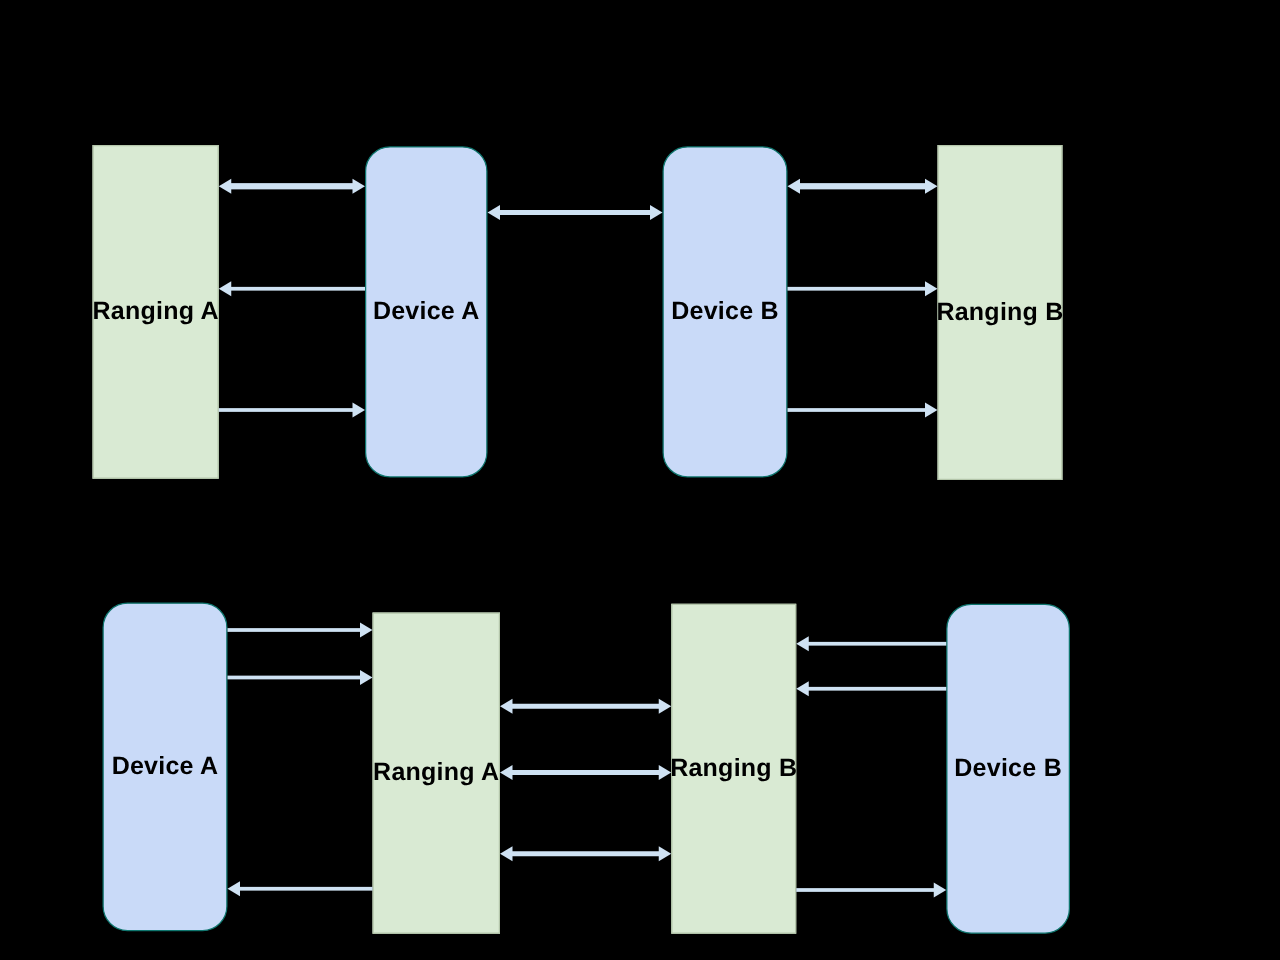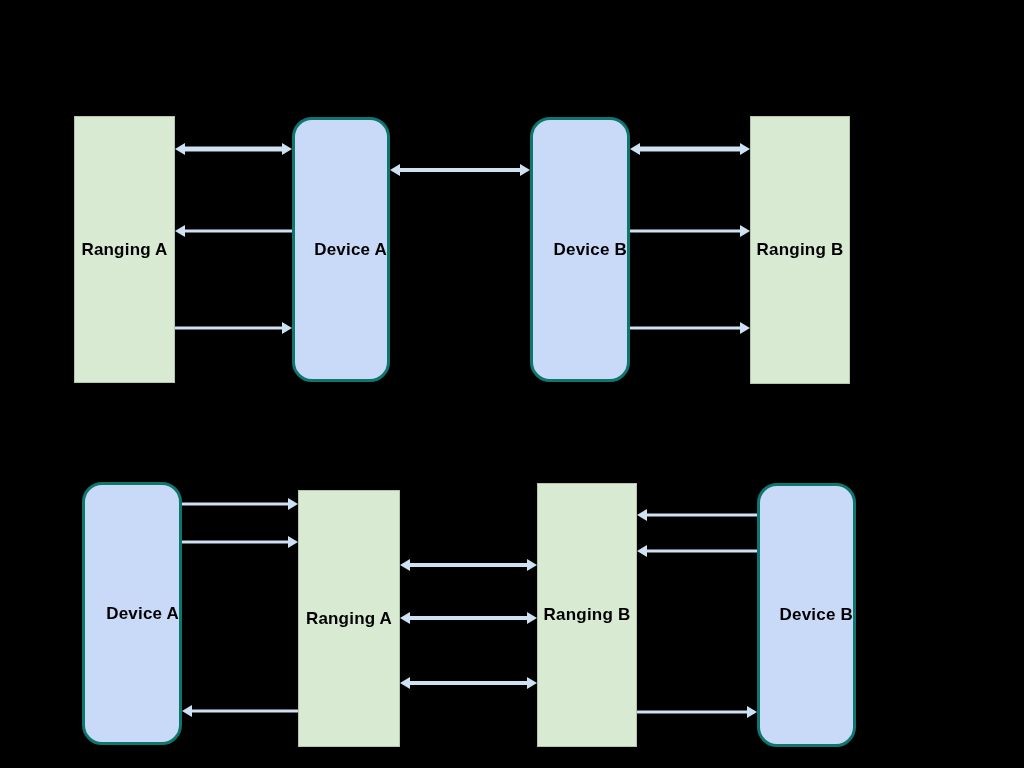--- a/index.html
+++ b/index.html
@@ -21,32 +21,31 @@
   }
   .box {
     position: absolute;
     display: flex;
     align-items: center;
     justify-content: center;
     box-sizing: border-box;
   }
   .box-device {
     background: var(--device-fill, #c9daf8);
-    border: 3px solid #0f766e;
+    border: 1px solid #0f766e;
     border-radius: 20px;
-    justify-content: flex-end;
   }
   .box-ranging {
     background: var(--ranging-fill, #d9ead3);
     border: 1px solid #b4c6aa;
     border-radius: 0;
   }
   .box-label {
     color: var(--label-color, #000000);
-    font-size: 17px;
+    font-size: 20px;
     font-weight: bold;
     letter-spacing: 0.2px;
     white-space: nowrap;
   }
   .arrow {
     position: absolute;
     height: 14px;
   }
   .arrow-body {
     position: absolute;

